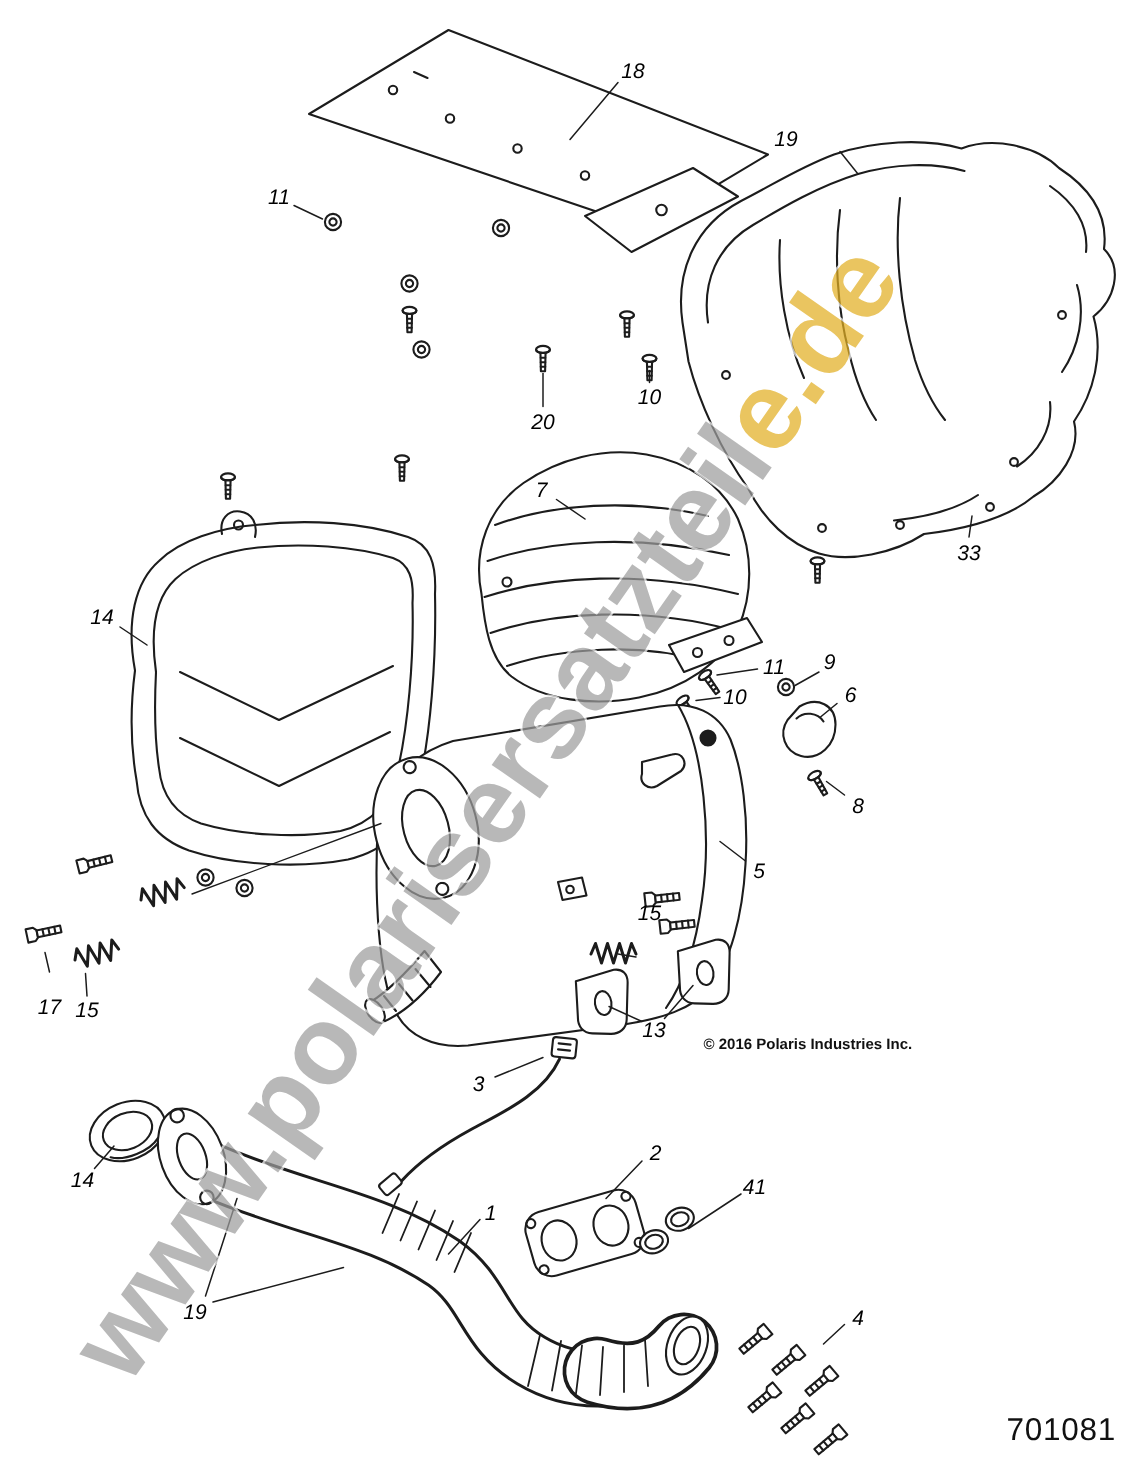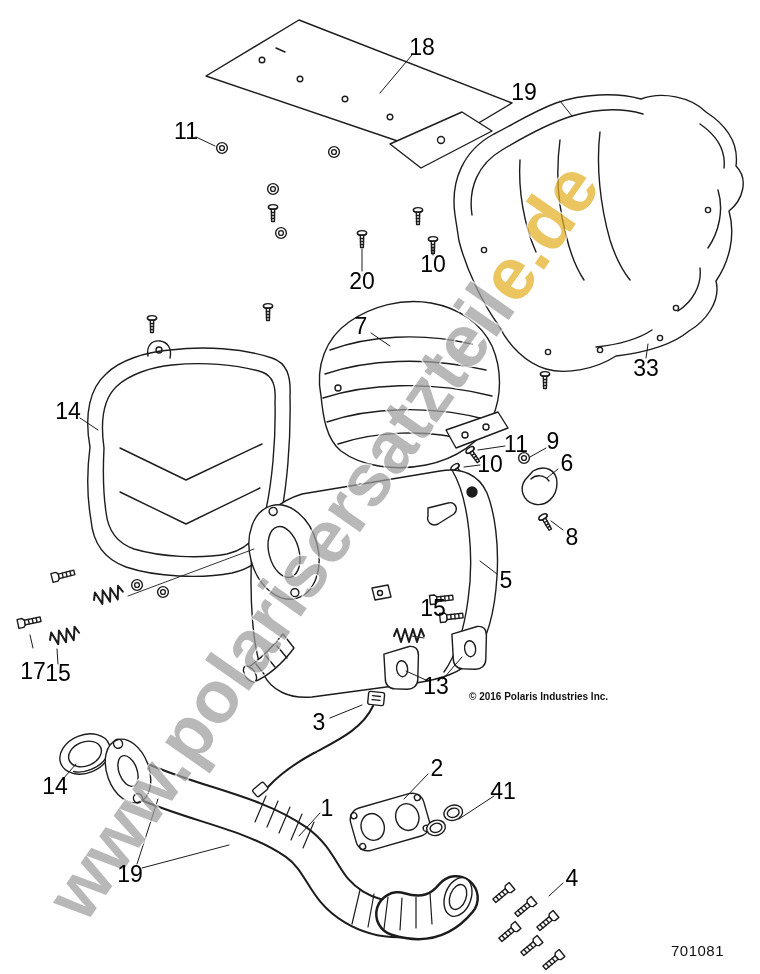--- a/index.html
+++ b/index.html
@@ -1,22 +1,22 @@
 <!DOCTYPE html>
 <html><head>
 <meta charset="utf-8">
 <style>
   html,body{margin:0;padding:0;background:#ffffff;}
   .stage{position:relative;width:760px;height:974px;background:#fff;overflow:hidden;
          font-family:"Liberation Sans",sans-serif;}
   .stage svg{position:absolute;left:0;top:0;}
-  .callout{position:absolute;transform:translate(-50%,-50%);font-size:23px;color:#000;
-           white-space:nowrap;user-select:none;}
+  .callout{position:absolute;transform:translate(-50%,-50%);font-size:14px;color:#000;
+           white-space:nowrap;user-select:none;font-style:italic;}
   .copyright{position:absolute;left:469px;top:691px;font-size:10px;font-weight:600;color:#111;}
-  .diagram-number{position:absolute;left:671px;top:942px;font-size:15px;color:#111;letter-spacing:.5px;}
+  .diagram-number{position:absolute;left:671px;top:942px;font-size:21px;color:#111;letter-spacing:.5px;}
   .wm{font-family:"Liberation Sans",sans-serif;font-weight:bold;font-size:74px;
       opacity:.72;paint-order:stroke;stroke:#ffffff;stroke-width:3px;}
 </style>
 </head>
 <body>
 
 <div class="stage">
 
 <svg width="760" height="974" viewBox="0 0 760 974">
   <defs>

